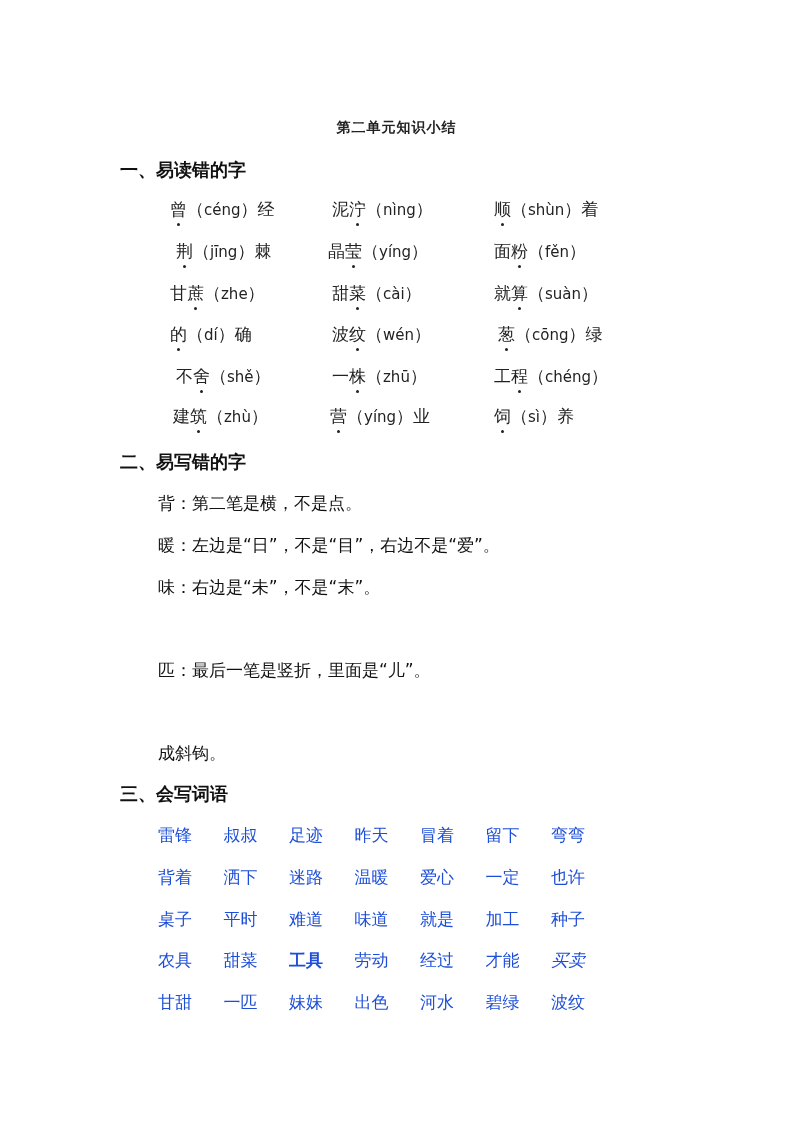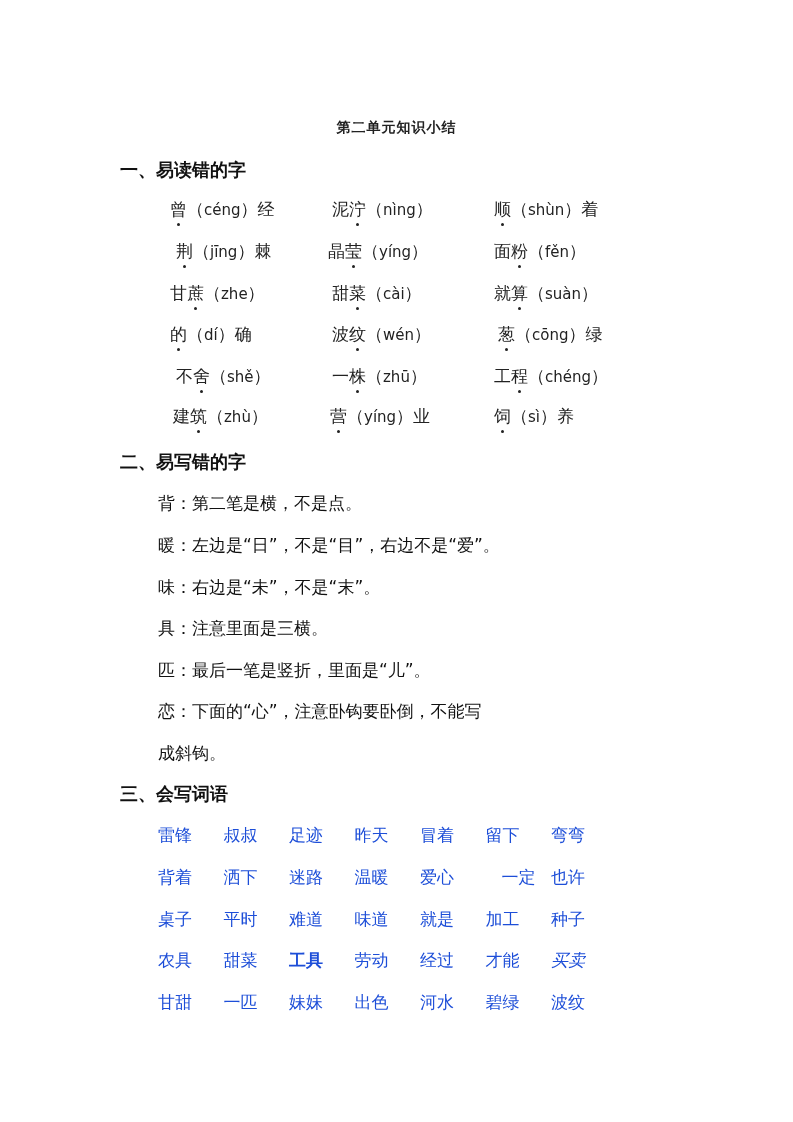--- a/index.html
+++ b/index.html
@@ -110,41 +110,39 @@
       <div class="pinyin-item" style="left: 173px; top: 393px;"><span>建</span><span class="dot-char">筑</span><span>（</span><span class="py">zhù</span><span>）</span></div>
       <div class="pinyin-item" style="left: 330px; top: 393px;"><span class="dot-char">营</span><span>（</span><span class="py">yíng</span><span>）</span><span>业</span></div>
       <div class="pinyin-item" style="left: 494px; top: 393px;"><span class="dot-char">饲</span><span>（</span><span class="py">sì</span><span>）</span><span>养</span></div>
     </div>
 
   <div class="section-heading" style="top:439px">二、易写错的字</div>
 
   <div class="write-line" style="top:480px">背：第二笔是横，不是点。</div>
   <div class="write-line" style="top:564px">味：右边是“未”，不是“末”。</div>
   <div class="write-line" style="top:522px">暖：左边是“日”，不是“目”，右边不是“爱”。</div>
-  <div class="write-line" style="top:605px">具：注意里面是三横。</div>
   <div class="write-line" style="top:647px">匹：最后一笔是竖折，里面是“儿”。</div>
-  <div class="write-line" style="top:688px">恋：下面的“心”，注意卧钩要卧倒，不能写</div>
   <div class="write-line" style="top:730px">成斜钩。</div>
 
   <div class="section-heading" style="top:771px">三、会写词语</div>
 
   <div id="words-container">
       <div class="word" style="left: 158px; top: 812px;">雷锋</div>
       <div class="word" style="left: 223.5px; top: 812px;">叔叔</div>
       <div class="word" style="left: 289px; top: 812px;">足迹</div>
       <div class="word" style="left: 354.5px; top: 812px;">昨天</div>
       <div class="word" style="left: 420px; top: 812px;">冒着</div>
       <div class="word" style="left: 485.5px; top: 812px;">留下</div>
       <div class="word" style="left: 551px; top: 812px;">弯弯</div>
       <div class="word" style="left: 158px; top: 854px;">背着</div>
       <div class="word" style="left: 223.5px; top: 854px;">洒下</div>
       <div class="word" style="left: 289px; top: 854px;">迷路</div>
       <div class="word" style="left: 354.5px; top: 854px;">温暖</div>
       <div class="word" style="left: 420px; top: 854px;">爱心</div>
-      <div class="word" style="left: 485.5px; top: 854px; margin-left: 16px;">一定</div>
+      <div class="word" style="left: 485.5px; top: 854px;">一定</div>
       <div class="word" style="left: 551px; top: 854px;">也许</div>
       <div class="word" style="left: 158px; top: 896px;">桌子</div>
       <div class="word" style="left: 223.5px; top: 896px;">平时</div>
       <div class="word" style="left: 289px; top: 896px;">难道</div>
       <div class="word" style="left: 354.5px; top: 896px;">味道</div>
       <div class="word" style="left: 420px; top: 896px;">就是</div>
       <div class="word" style="left: 485.5px; top: 896px;">加工</div>
       <div class="word" style="left: 551px; top: 896px;">种子</div>
       <div class="word" style="left: 158px; top: 937px;">农具</div>
       <div class="word" style="left: 223.5px; top: 937px;">甜菜</div>

